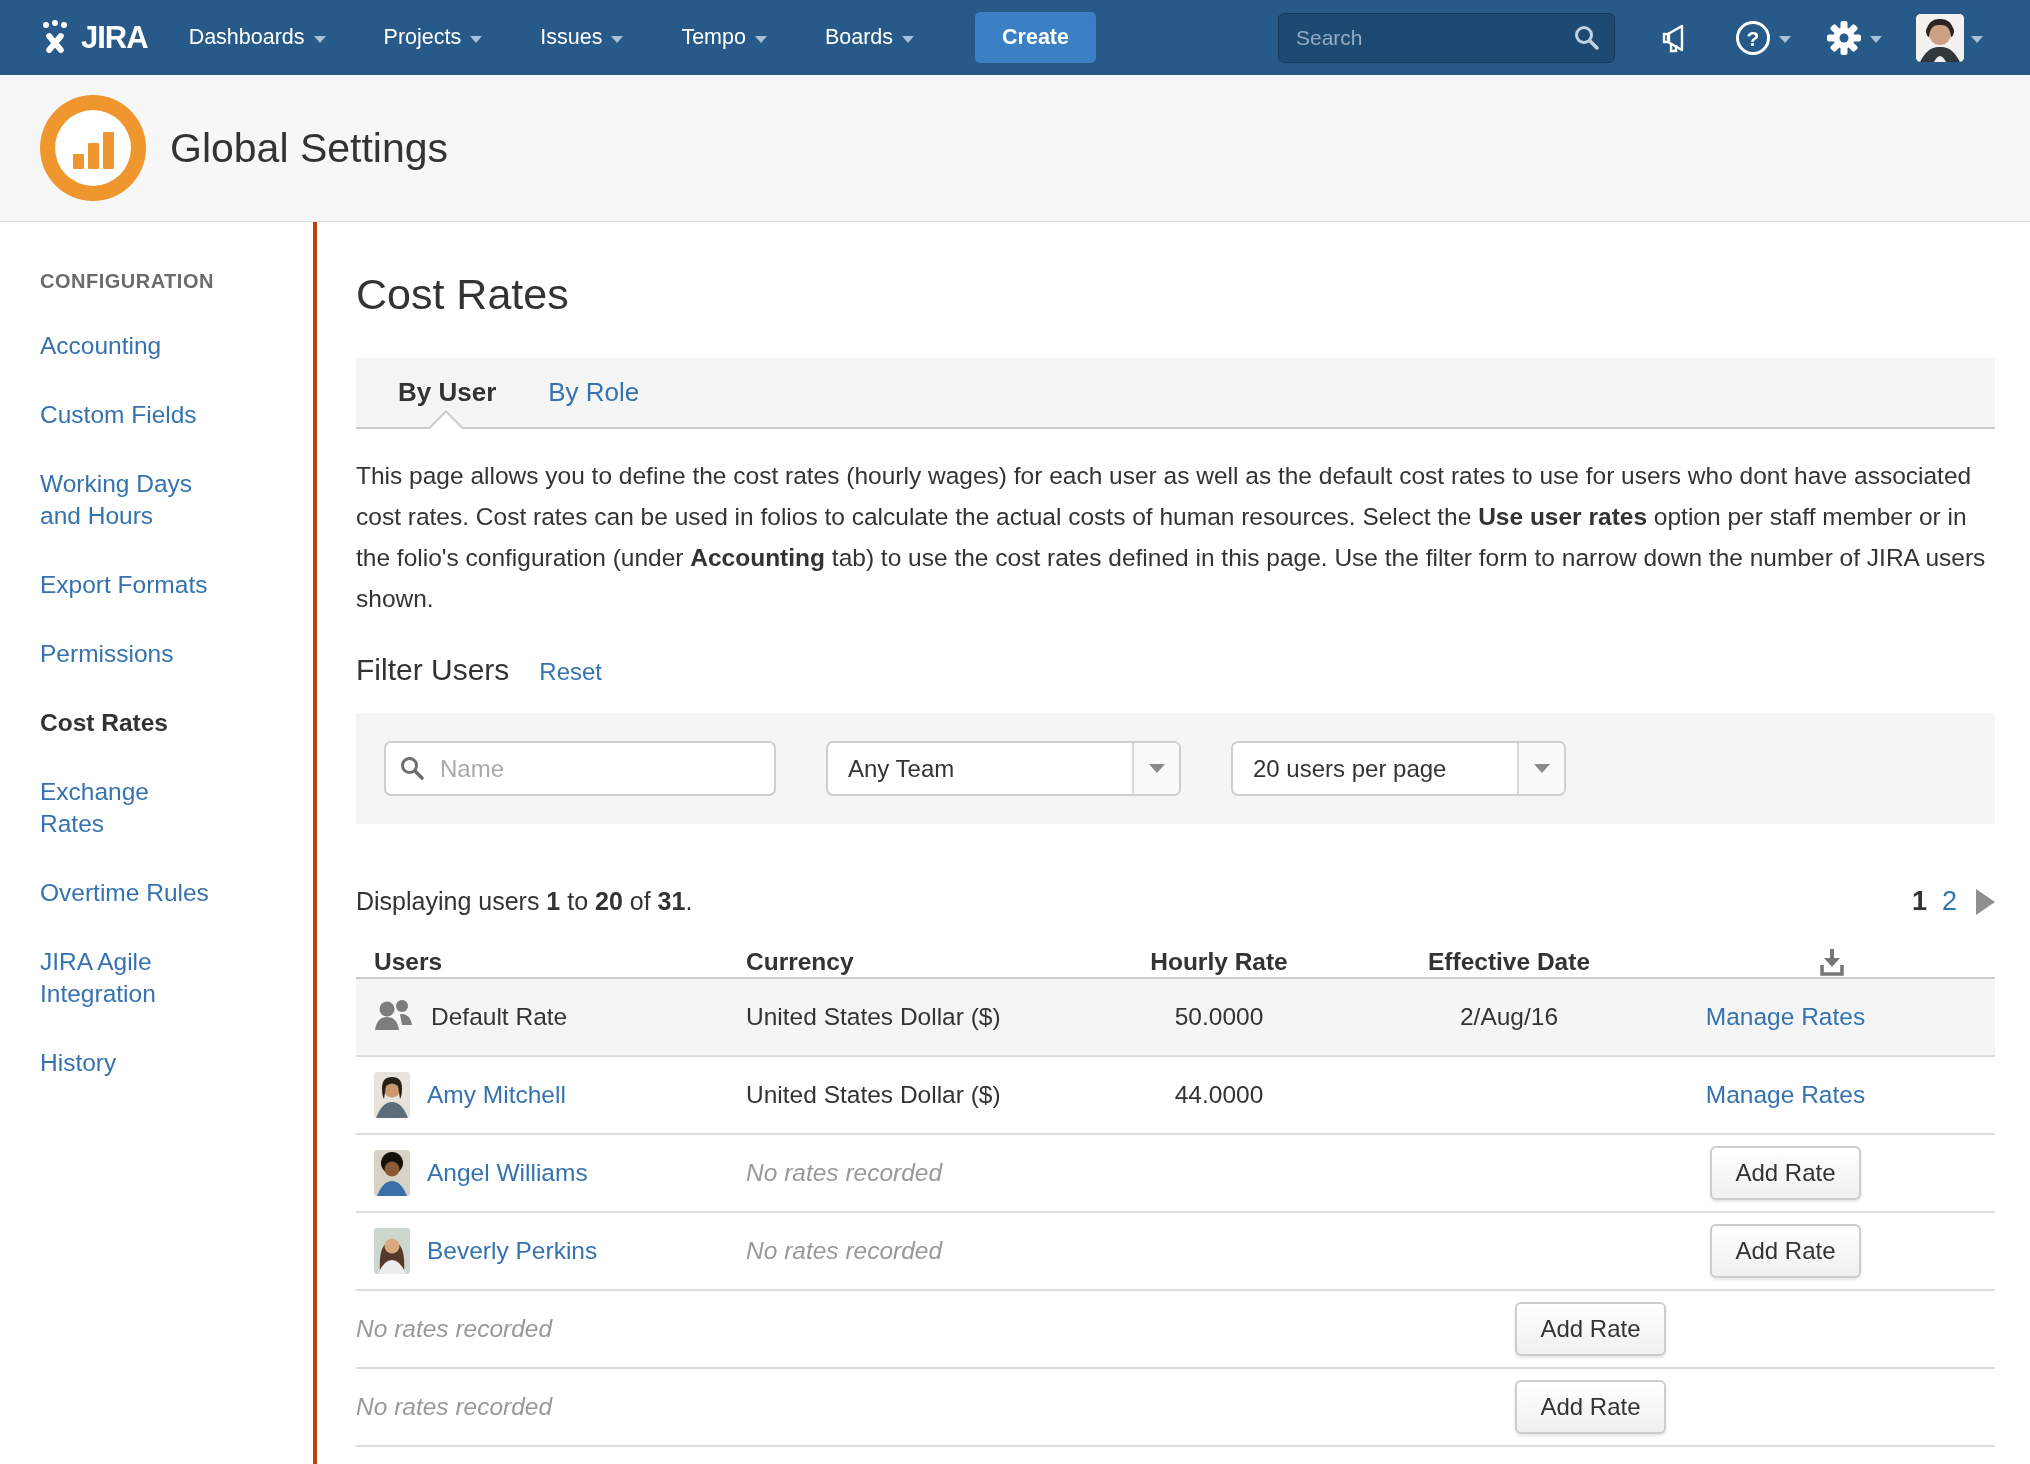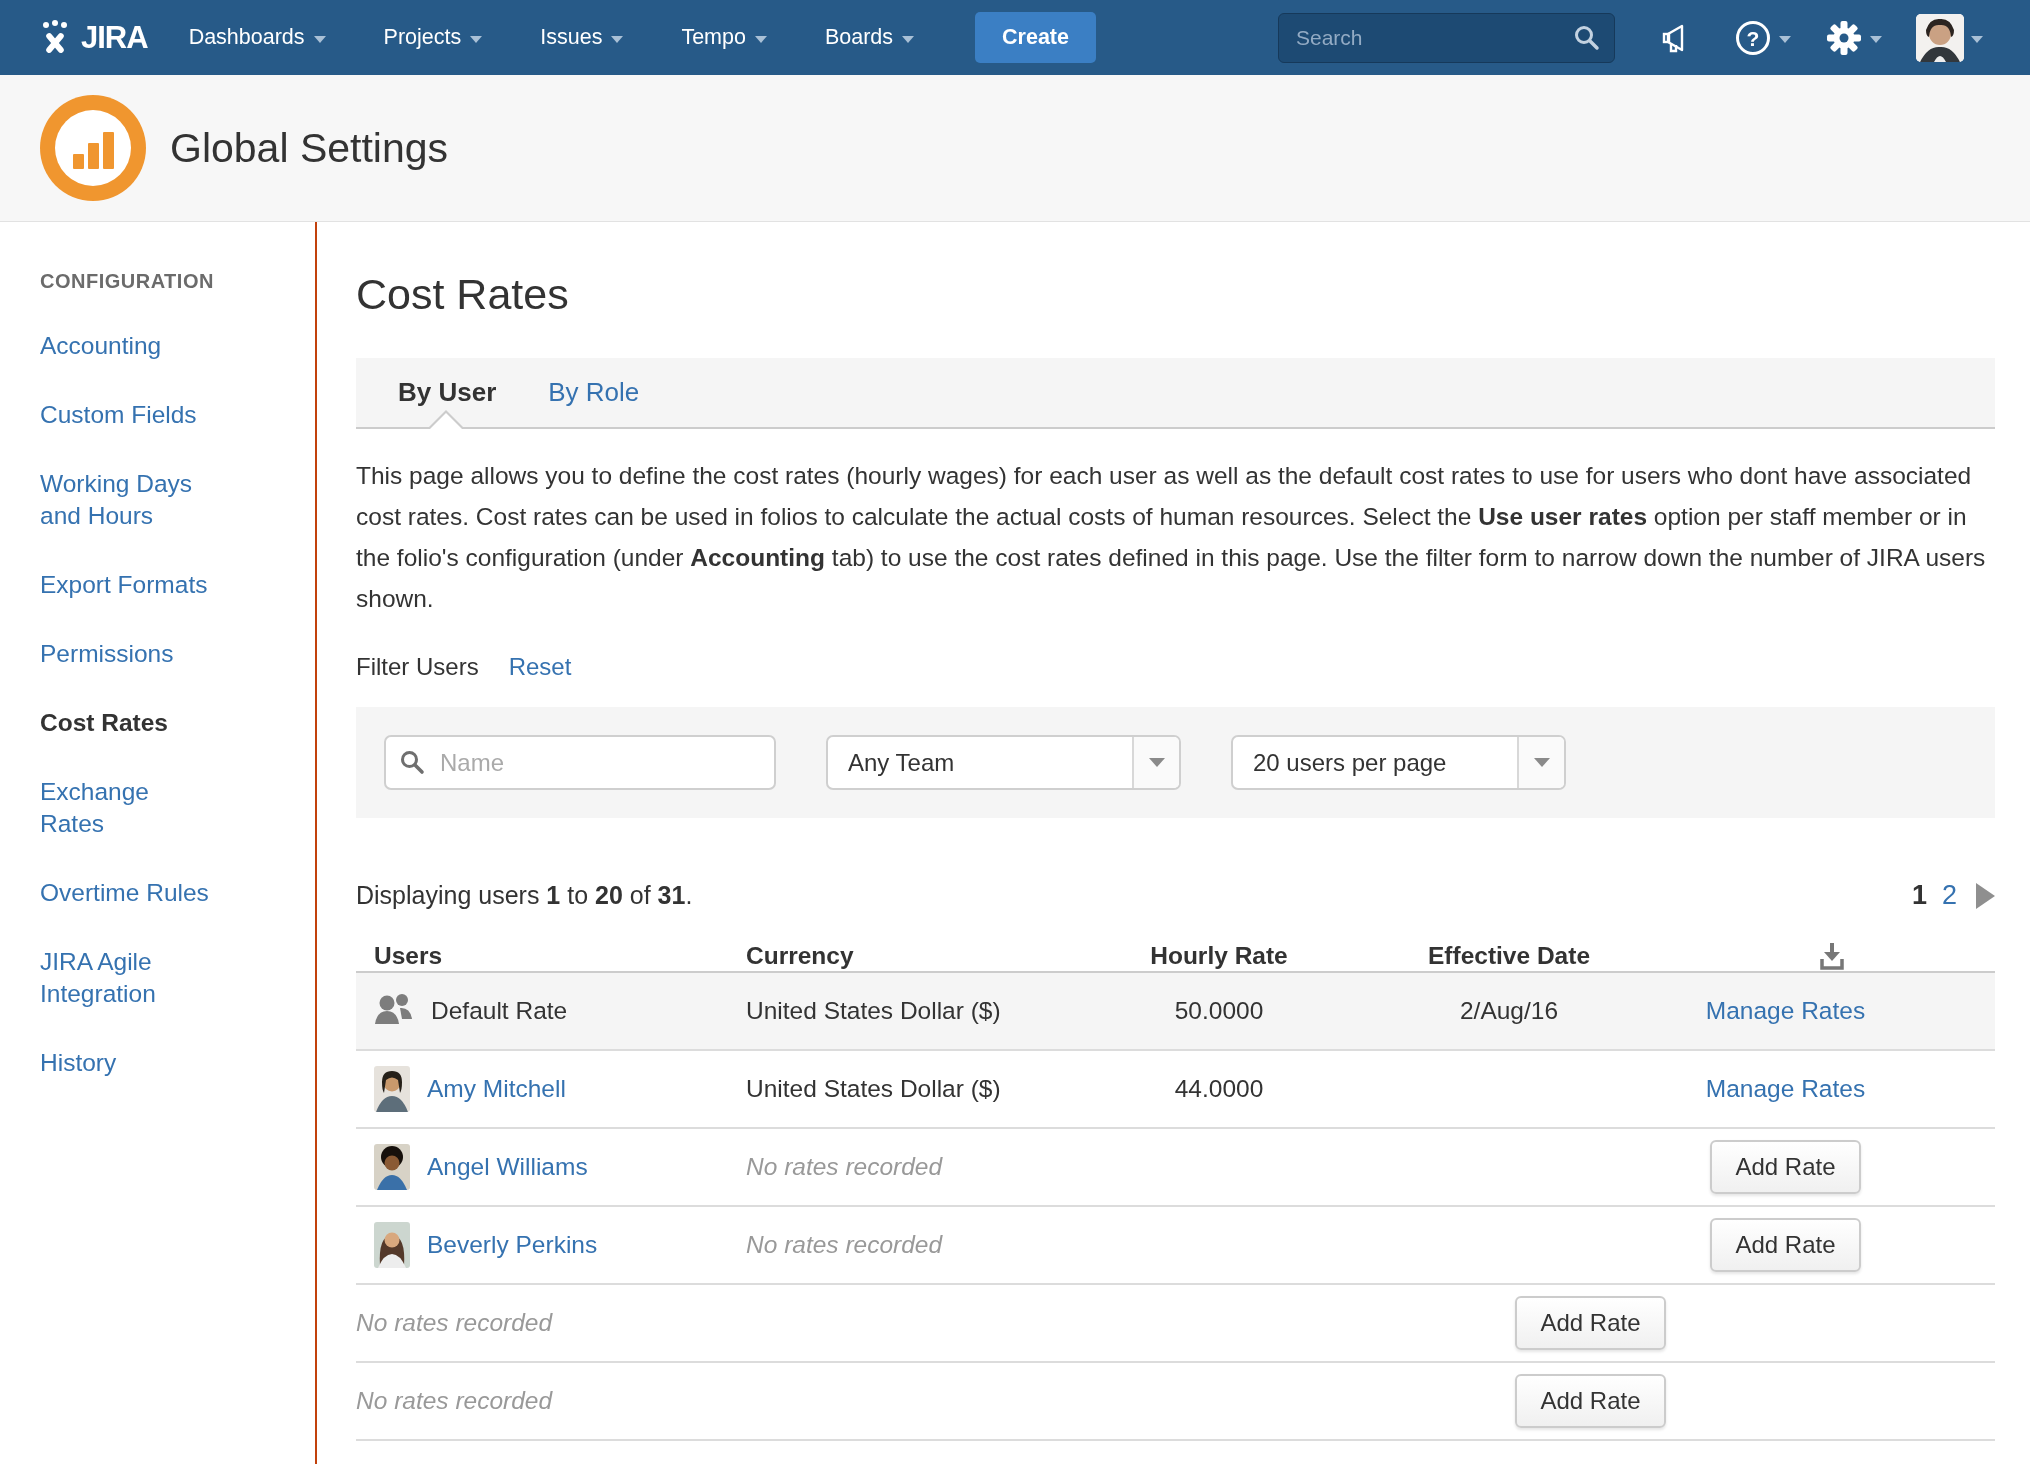--- a/index.html
+++ b/index.html
@@ -22,37 +22,37 @@
   .icon-btn { display:flex; align-items:center; gap:7px; margin:0 17px; cursor:pointer; }
   .nav-avatar { width:48px; height:48px; border-radius:5px; overflow:hidden; background:#fff; }
   
   .band { height:147px; background:#f7f7f7; border-bottom:1px solid #e2e2e2; display:flex; align-items:center; padding-left:40px; gap:24px; }
   .tempo-logo { width:106px; height:106px; border-radius:50%; background:#f0962f; position:relative; flex:0 0 auto; }
   .tempo-logo .inner { position:absolute; left:15px; top:15px; width:76px; height:76px; background:#fff; border-radius:50%; display:flex; align-items:flex-end; justify-content:center; gap:4px; padding-bottom:17px; }
   .tempo-logo .bar { width:11px; background:#f0962f; border-radius:1px; }
   .band-title { font-size:41px; color:#333; }
   
   .cols { display:flex; height:1242px; }
-  .sidebar { width:317px; flex:0 0 auto; border-right:2px solid #c2410c; padding:48px 26px 16px 40px; }
+  .sidebar { width:317px; flex:0 0 auto; border-right:4px solid #c2410c; padding:48px 26px 16px 40px; }
   .side-heading { color:#6b6b6b; font-weight:bold; font-size:20px; letter-spacing:.5px; }
   .side-item { display:block; margin-top:37px; font-size:24.5px; line-height:32px; color:#3572b0; text-decoration:none; white-space:pre-line; cursor:pointer; }
   .side-item.active { color:#333; font-weight:bold; cursor:default; }
   .main { flex:1; padding:0 35px 0 39px; min-width:0; }
   .page-title { font-size:43px; font-weight:400; color:#333; margin-top:48px; }
   
   .tabbar { margin-top:39px; background:#f5f5f5; border-bottom:2px solid #ccc; height:71px; display:flex; align-items:center; padding-left:42px; gap:52px; position:relative; }
   .tab { font-size:26px; color:#3572b0; text-decoration:none; cursor:pointer; }
   .tab.active { color:#333; font-weight:bold; cursor:default; }
   .notch-out { position:absolute; bottom:-2px; left:71px; width:0; height:0; border-left:19px solid transparent; border-right:19px solid transparent; border-bottom:19px solid #ccc; }
   .notch-in { position:absolute; bottom:-2px; left:74px; width:0; height:0; border-left:16px solid transparent; border-right:16px solid transparent; border-bottom:16px solid #fff; }
   
   .desc { margin-top:26px; font-size:24.5px; line-height:41px; color:#333; max-width:1645px; }
   
   .filter-head { margin-top:34px; display:flex; align-items:baseline; gap:30px; }
-  .filter-title { font-size:24px; color:#333; }
+  .filter-title { font-size:30px; color:#333; }
   .reset-link { font-size:24px; color:#3572b0; text-decoration:none; cursor:pointer; }
   .filter-panel { margin-top:26px; background:#f5f5f5; height:111px; display:flex; align-items:center; padding:0 28px; gap:50px; }
   .name-wrap { position:relative; }
   .name-input { width:392px; height:55px; background:#fff; border:2px solid #cfcfcf; border-radius:7px; font-size:24px; color:#404040; padding:0 16px 0 54px; outline:none; }
   .name-input::placeholder { color:#aaa; }
   .name-glass { position:absolute; left:15px; top:14px; }
   .select { height:55px; background:#fff; border:2px solid #cfcfcf; border-radius:7px; display:flex; align-items:stretch; cursor:pointer; }
   .select .val { display:flex; align-items:center; padding:0 20px; font-size:24px; color:#333; flex:1; white-space:nowrap; }
   .select .arrow-box { width:47px; border-left:2px solid #d8d8d8; background:#fafafa; display:flex; align-items:center; justify-content:center; border-radius:0 5px 5px 0; }
   .tri-down { width:0; height:0; border-left:8px solid transparent; border-right:8px solid transparent; border-top:9px solid #8a8a8a; }

